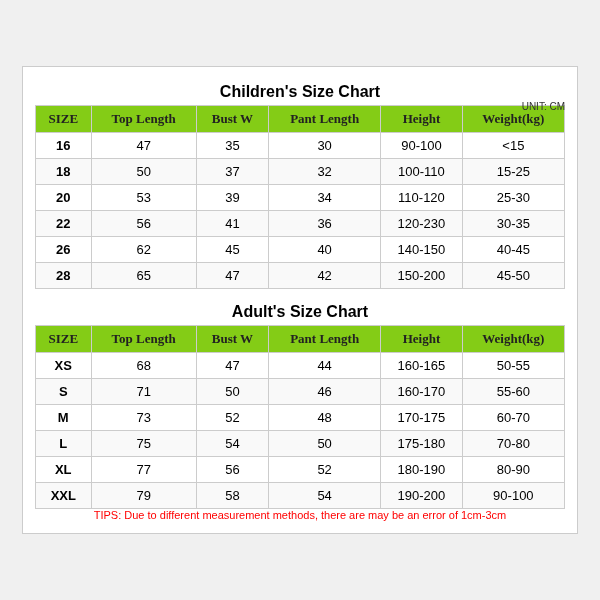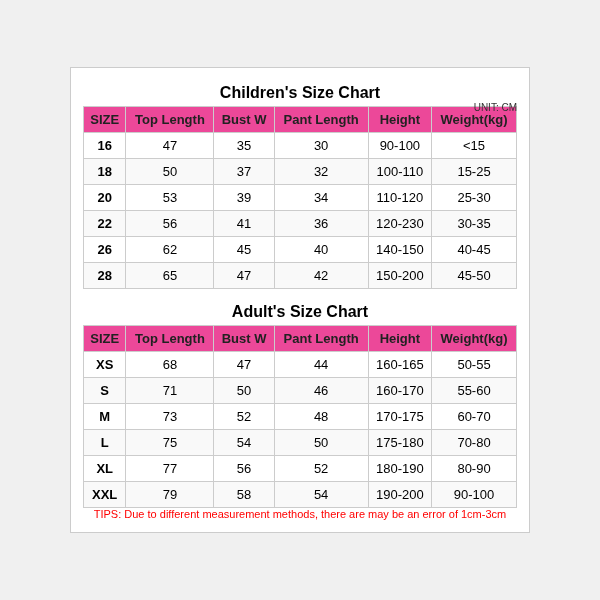--- a/index.html
+++ b/index.html
@@ -9,21 +9,21 @@
       display: flex;
       justify-content: center;
       align-items: center;
       width: 600px;
       min-height: 600px;
     }
     .chart-container {
       background: white;
       border: 1px solid #ccc;
       padding: 10px 12px 12px;
-      width: 460px;
+      width: 556px;
       margin: 10px auto;
     }
     .section-title {
       text-align: center;
       font-size: 16px;
       font-weight: bold;
       padding: 6px 0 4px;
       position: relative;
     }
     .unit-label {
@@ -39,23 +39,24 @@
       width: 100%;
       border-collapse: collapse;
       font-size: 13px;
     }
     table th, table td {
       border: 1px solid #ccc;
       text-align: center;
       padding: 5px 4px;
     }
     table thead th {
-      background-color: #ec4899;
+      background-color: #84cc16;
       font-weight: bold;
       color: #222;
+      font-family: Liberation Serif, serif;
     }
     table tbody tr td:first-child {
       font-weight: bold;
     }
     table tbody tr:nth-child(even) {
       background-color: #f9f9f9;
     }
     .section-divider {
       height: 8px;
     }

